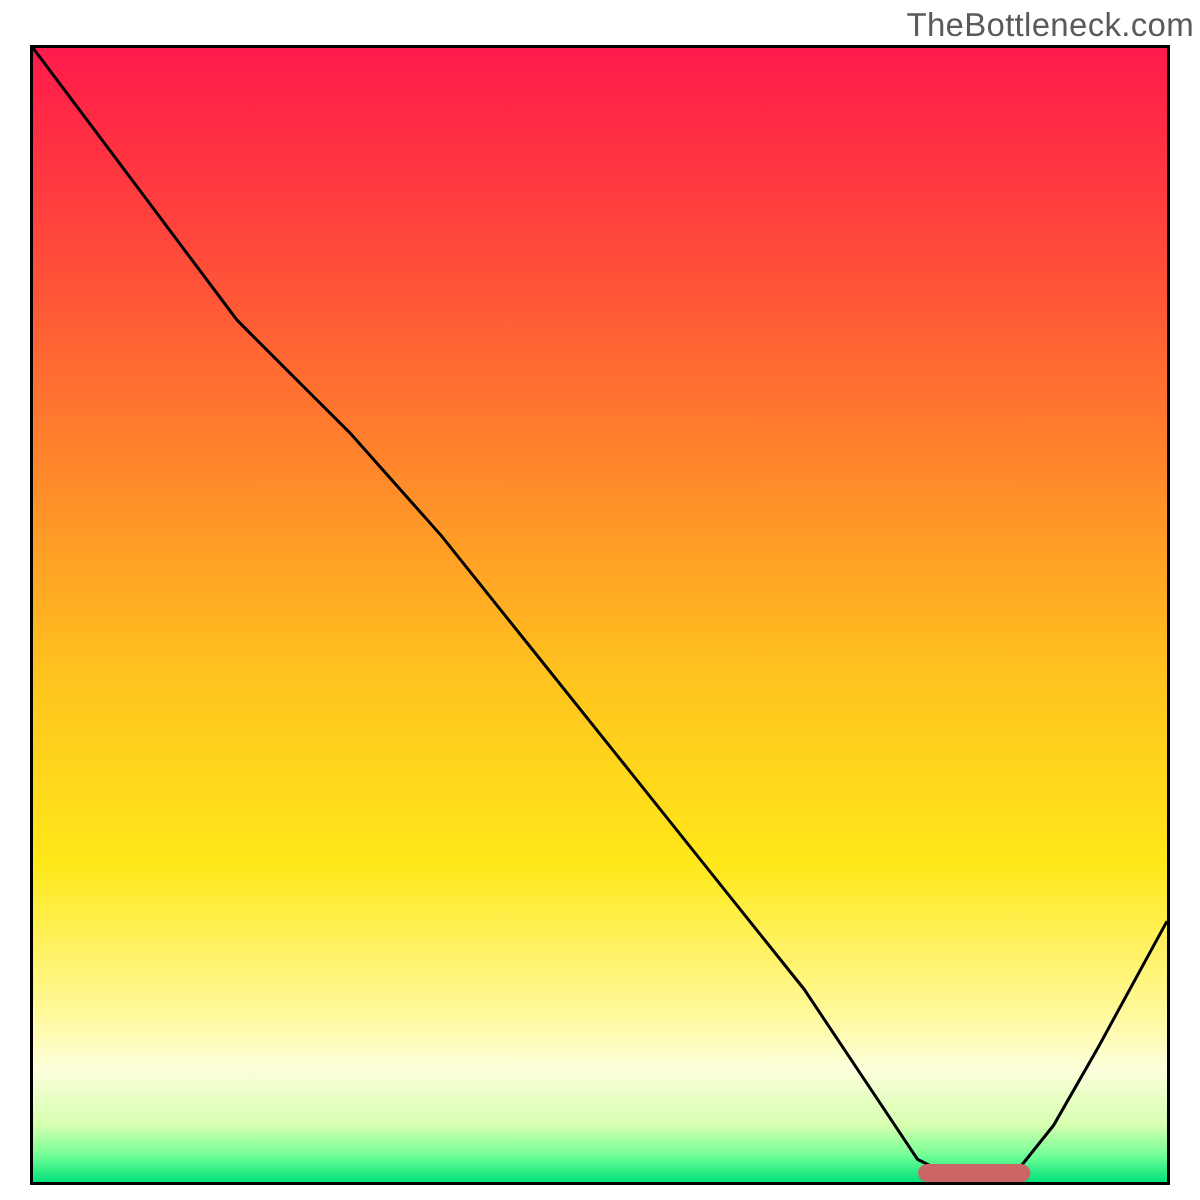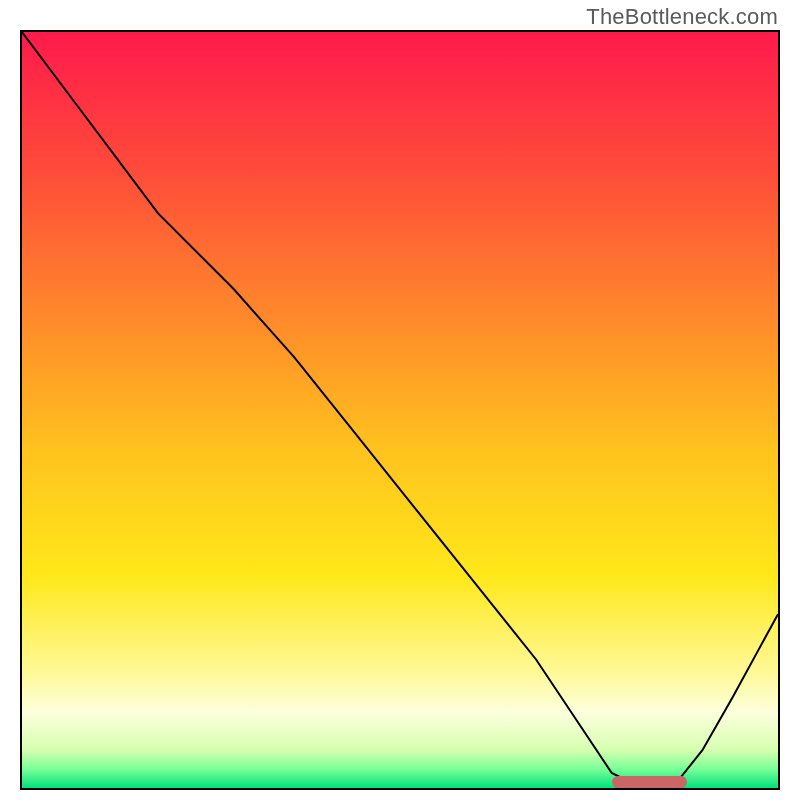--- a/index.html
+++ b/index.html
@@ -11,21 +11,21 @@
     font-family: Arial, Helvetica, sans-serif;
   }
   .container {
     position: relative;
     width: 800px;
     height: 800px;
   }
   .watermark {
     position: absolute;
     top: 4px;
-    right: 22px;
+    right: 4px;
     font-size: 22px;
     color: #5a5a5a;
     font-weight: 500;
     letter-spacing: 0.2px;
     z-index: 10;
   }
   .plot-frame {
     position: absolute;
     left: 20px;
     top: 30px;

